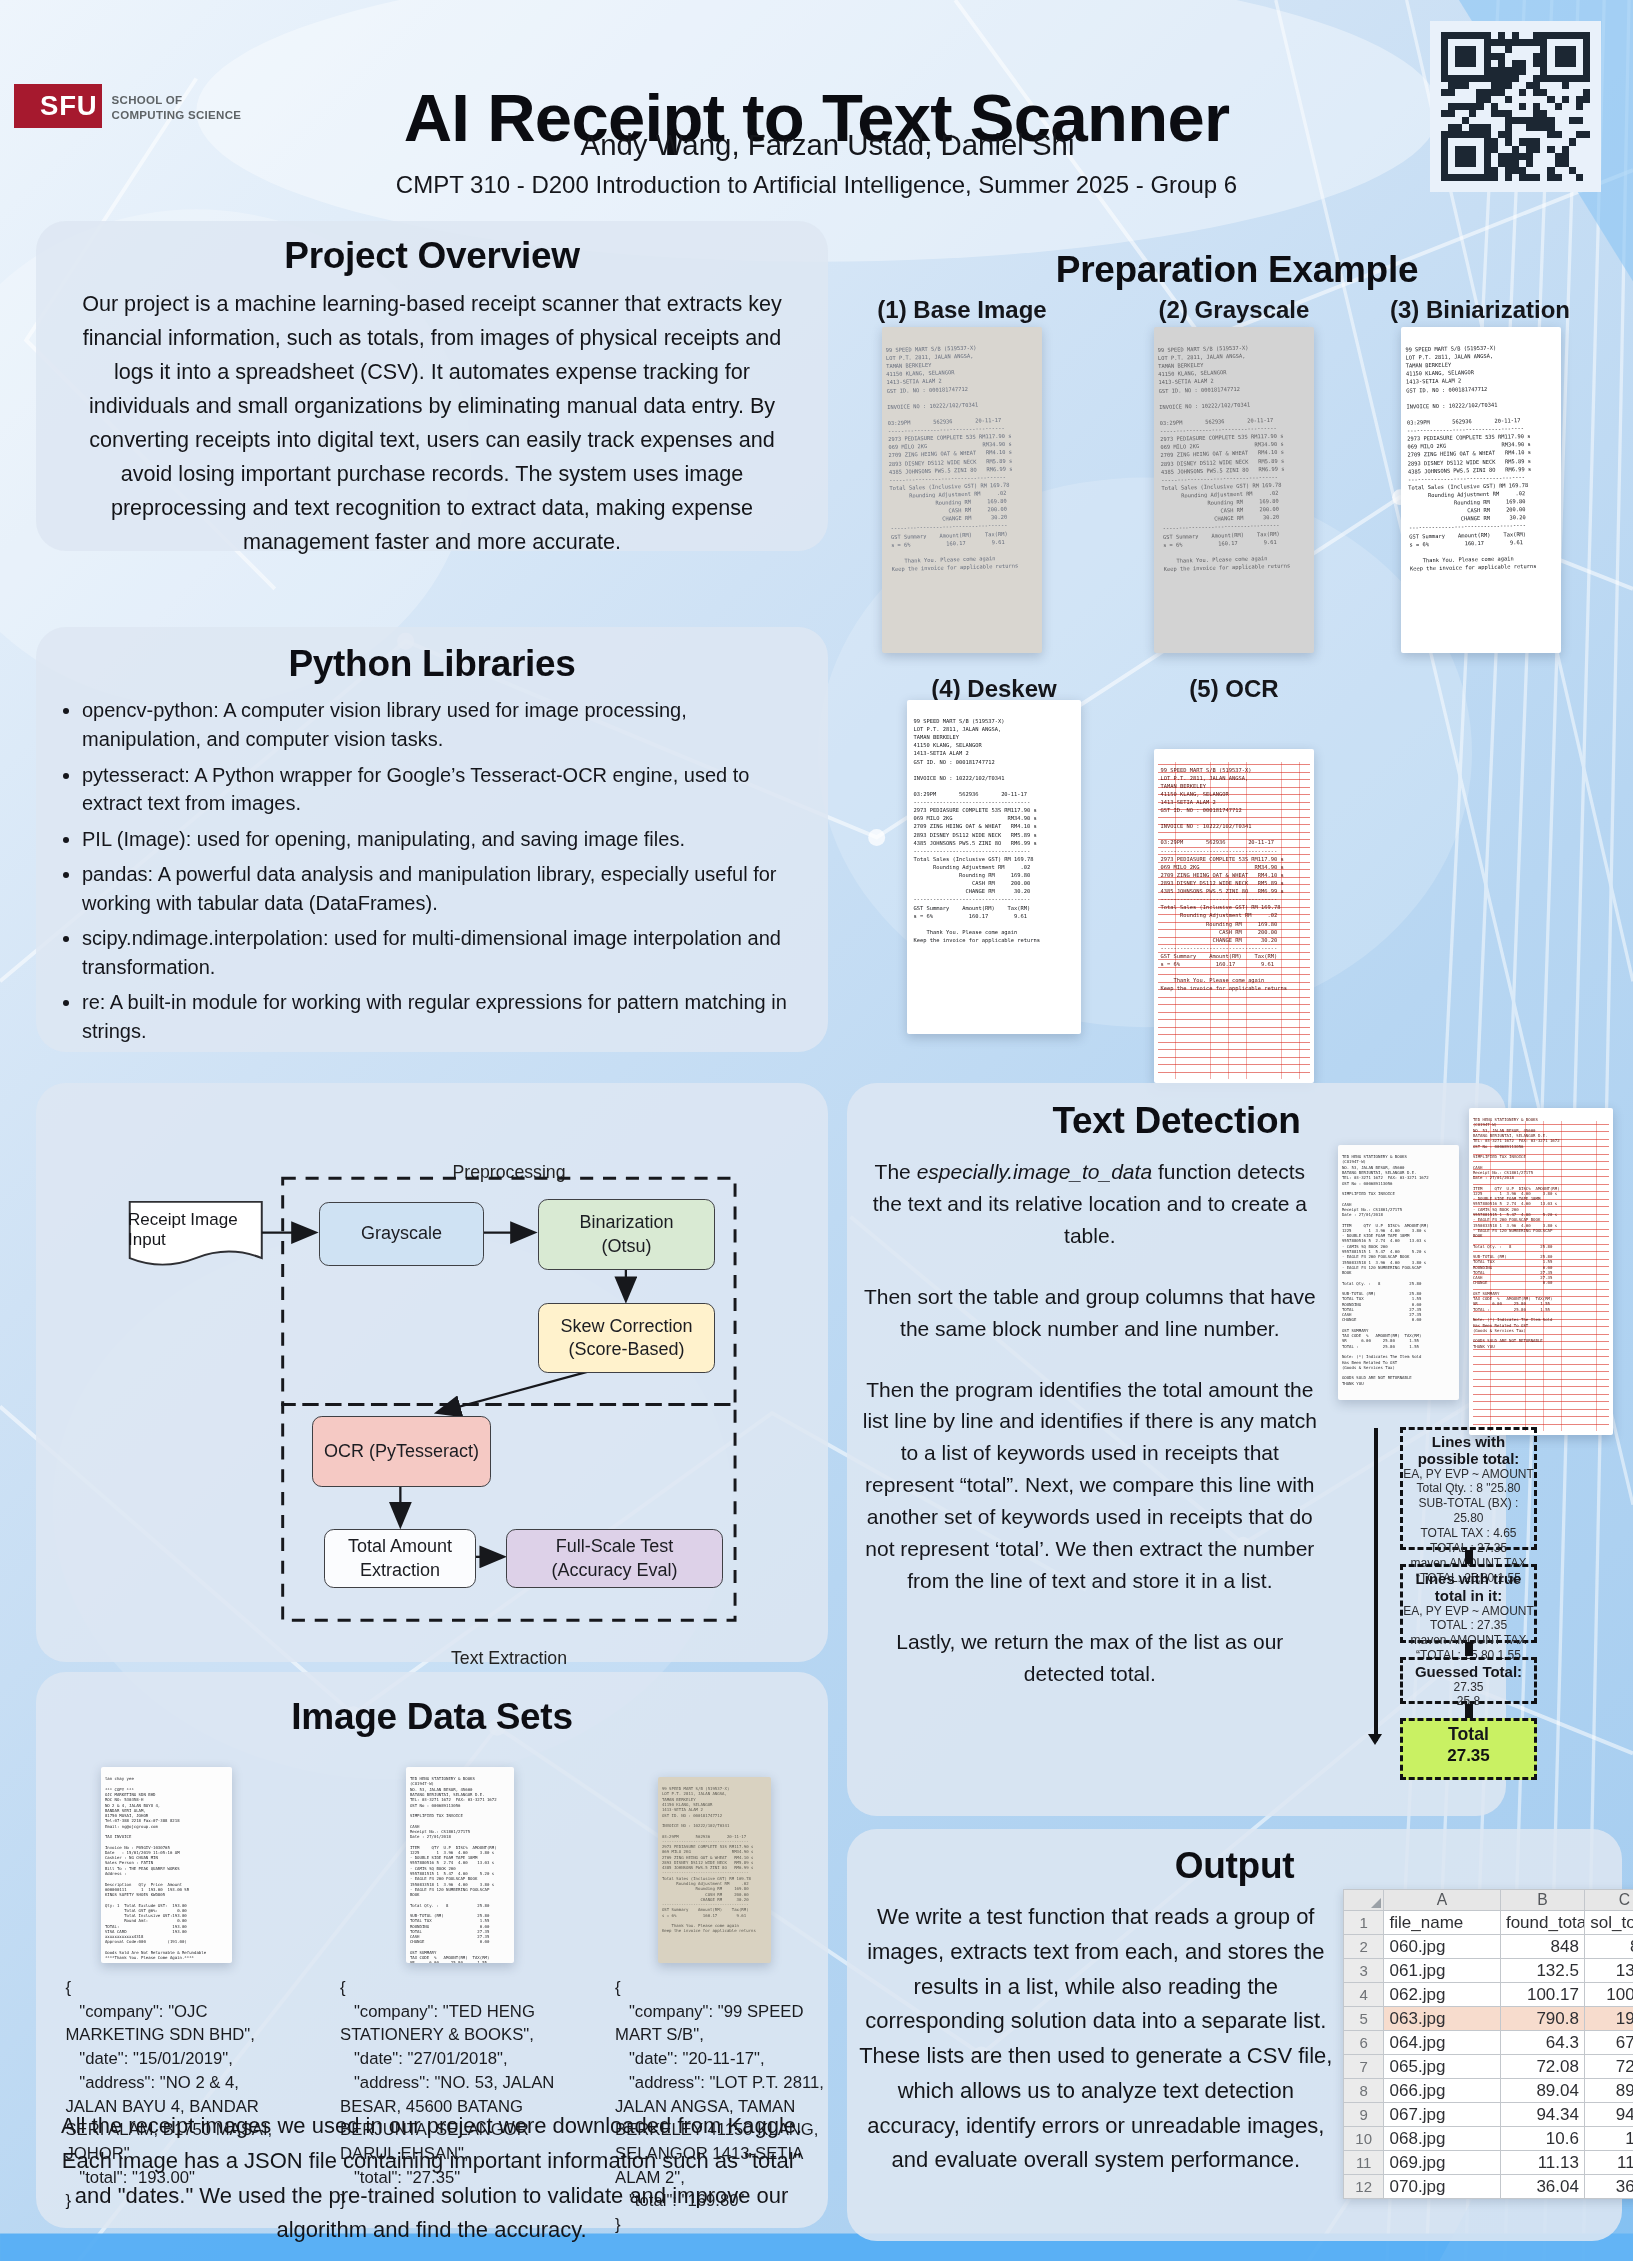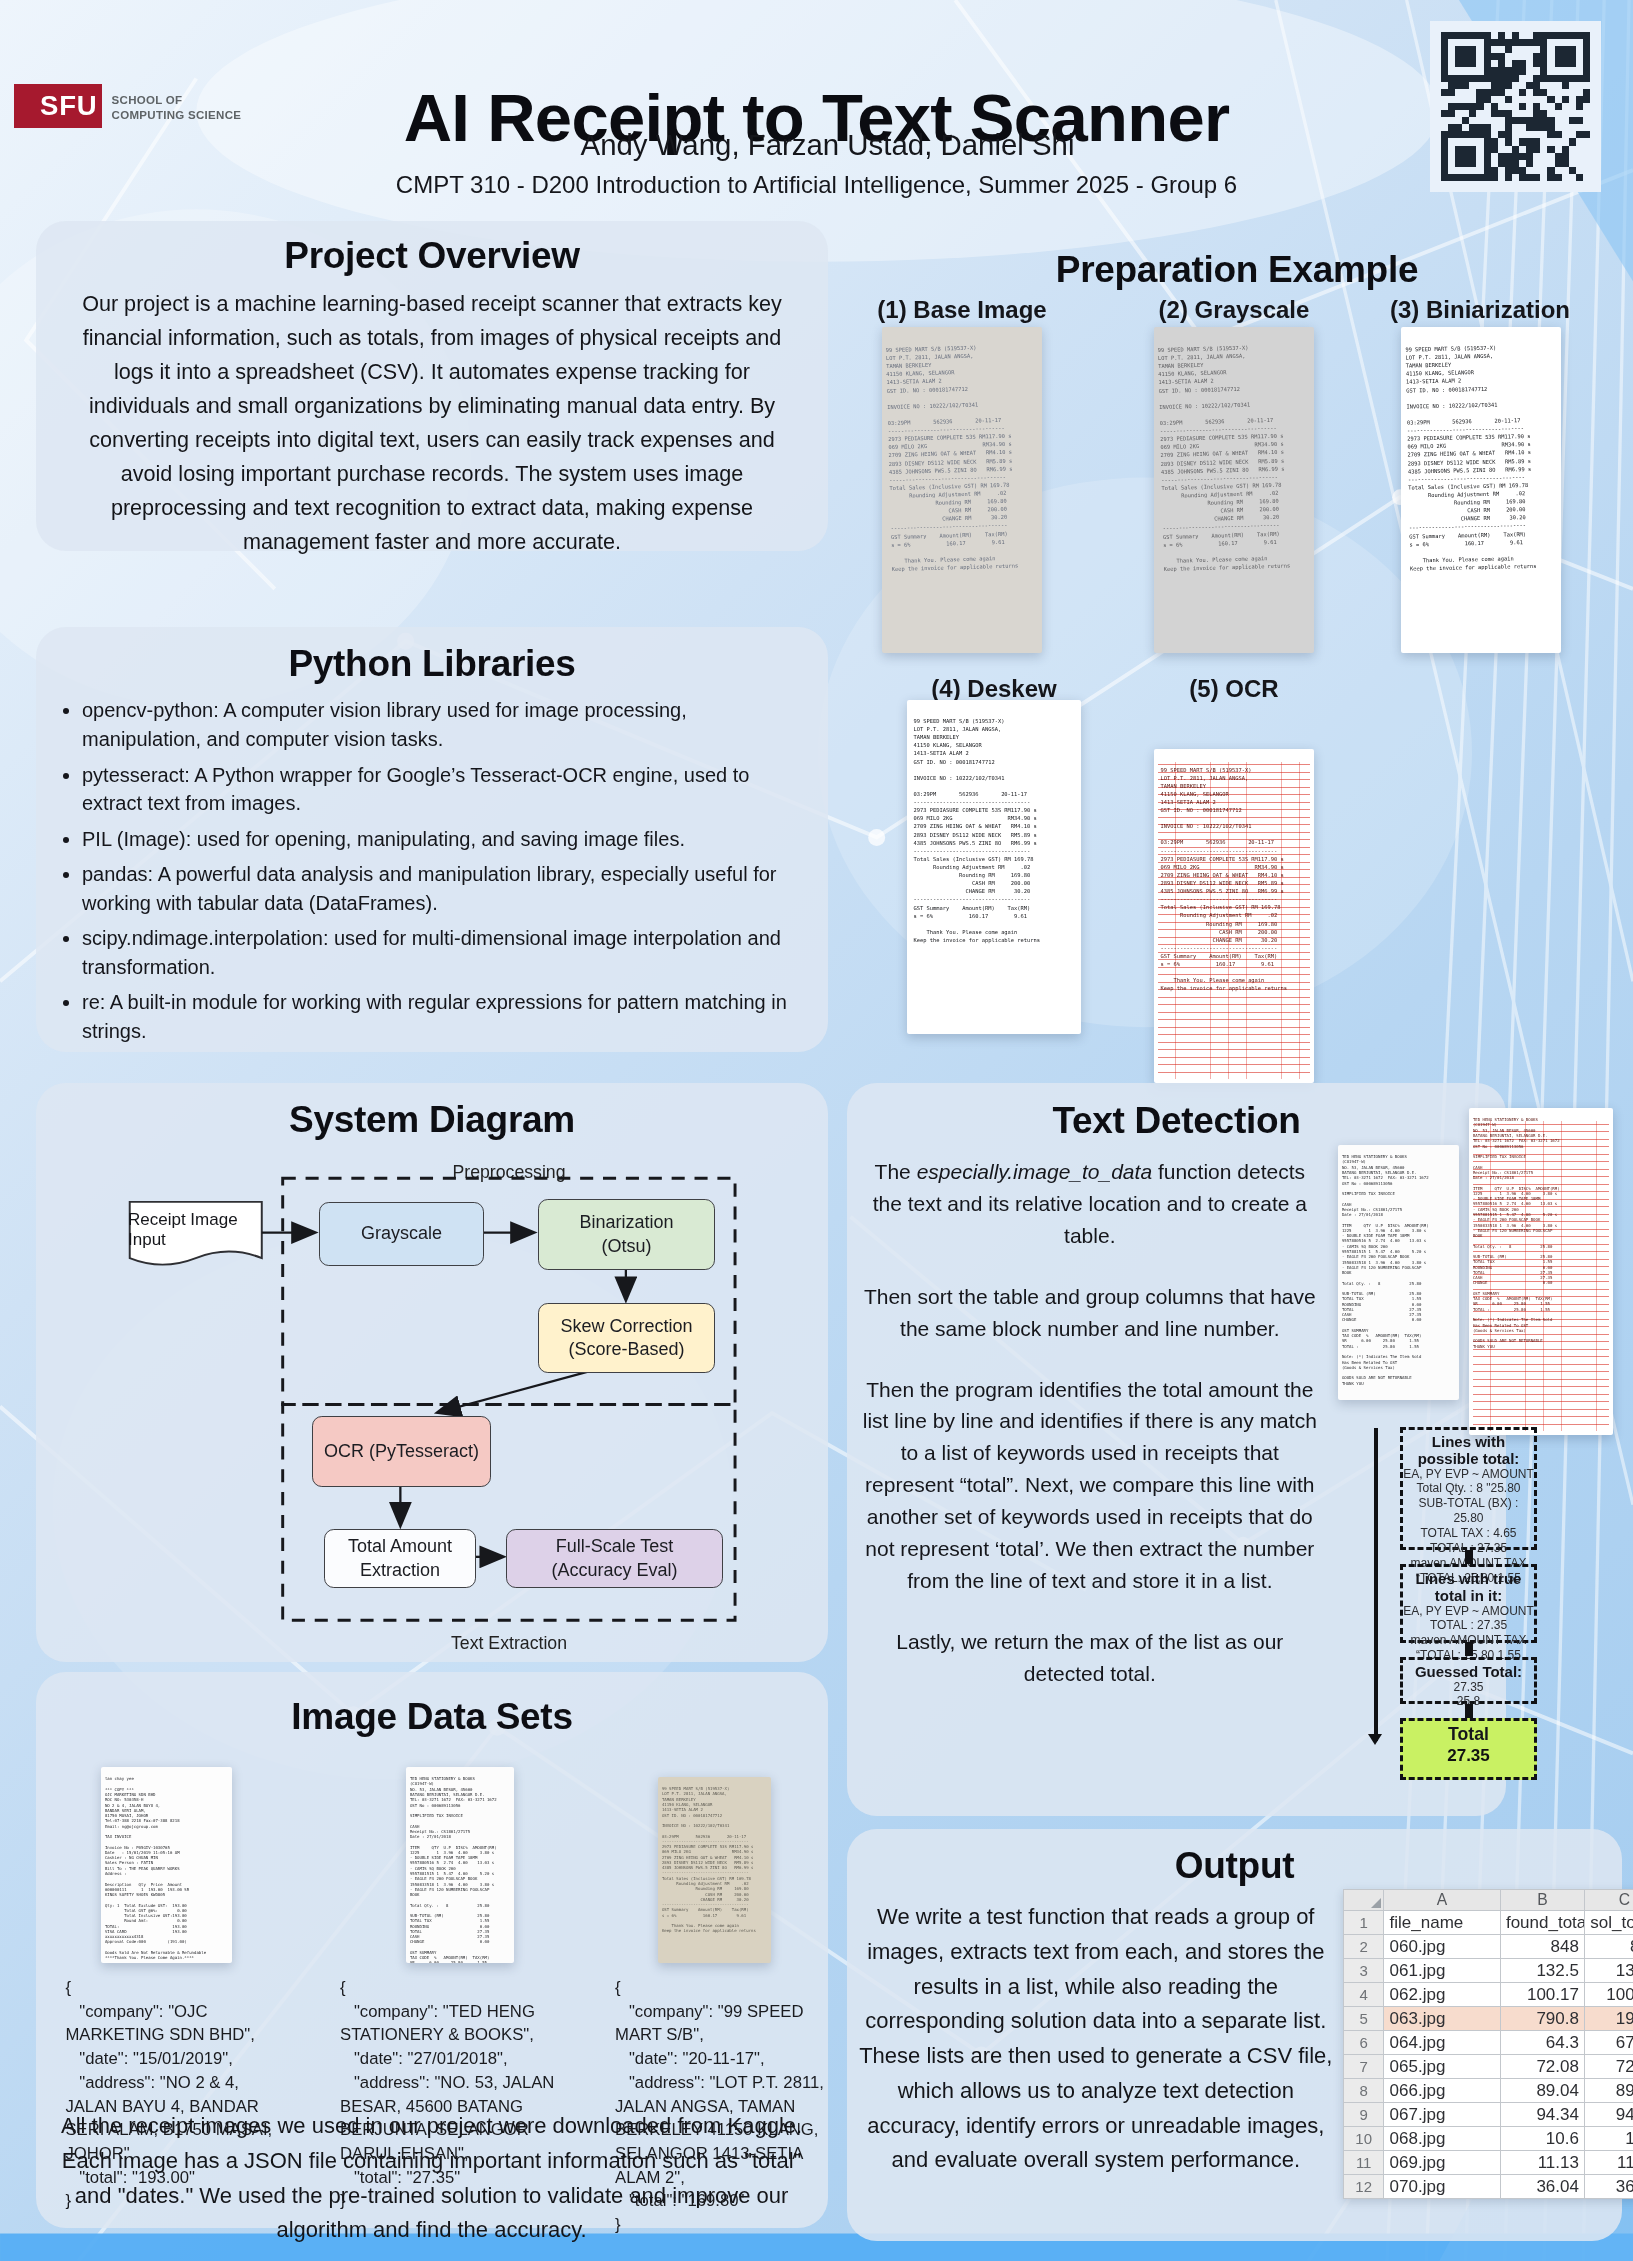--- a/index.html
+++ b/index.html
@@ -600,24 +600,23 @@
       <li>opencv-python: A computer vision library used for image processing, manipulation, and computer vision tasks.</li>
       <li>pytesseract: A Python wrapper for Google’s Tesseract-OCR engine, used to extract text from images.</li>
       <li>PIL (Image): used for opening, manipulating, and saving image files.</li>
       <li>pandas: A powerful data analysis and manipulation library, especially useful for working with tabular data (DataFrames).</li>
       <li>scipy.ndimage.interpolation: used for multi-dimensional image interpolation and transformation.</li>
       <li>re: A built-in module for working with regular expressions for pattern matching in strings.</li>
     </ul>
   </section>
 
   <section class="panel" style="left:36px;top:1083px;width:792px;height:579px;">
-    <h2 class="sec-h" style="margin:15.7px 0 0 0;">System Diagram</h2>
     <div class="diagram">
       <div class="dlabel" style="left:381px;top:-7.9px;">Preprocessing</div>
-      <div class="dlabel" style="left:381px;top:463px;">Text Extraction</div>
+      <div class="dlabel" style="left:381px;top:478px;">Text Extraction</div>
       <svg width="648" height="487" viewBox="0 0 990 745" style="position:absolute;left:0;top:0;">
         <defs>
           <marker id="ah" markerWidth="12" markerHeight="10" refX="10" refY="5" orient="auto">
             <polygon points="0,0 12,5 0,10" fill="#17181c"></polygon>
           </marker>
         </defs>
         <rect x="236" y="25" width="692" height="346" fill="none" stroke="#17181c" stroke-width="4.5" stroke-dasharray="20 15"></rect>
         <rect x="236" y="371" width="692" height="330" fill="none" stroke="#17181c" stroke-width="4.5" stroke-dasharray="20 15"></rect>
         <path d="M2,61 h202 v86 q-50,-20 -101,0 t-101,0 z" fill="#ffffff" stroke="#2e2f33" stroke-width="3"></path>
         <line x1="204" y1="108" x2="284" y2="108" stroke="#17181c" stroke-width="3.5" marker-end="url(#ah)"></line>

